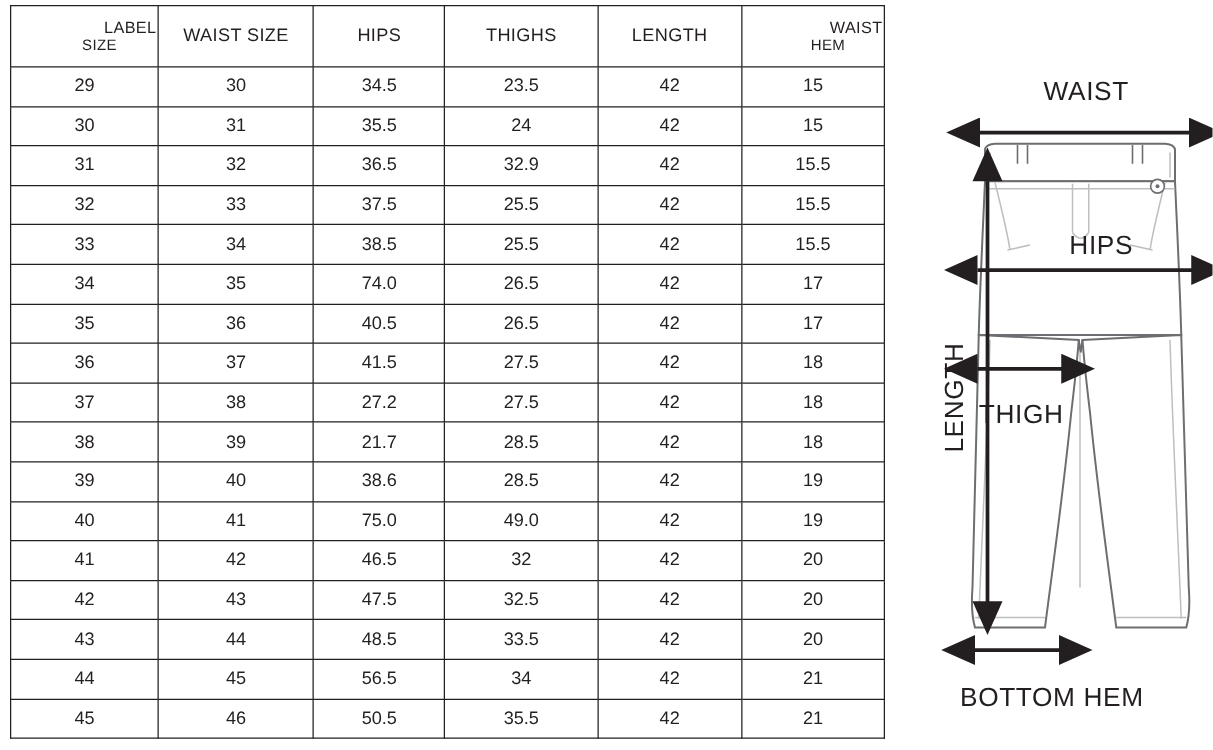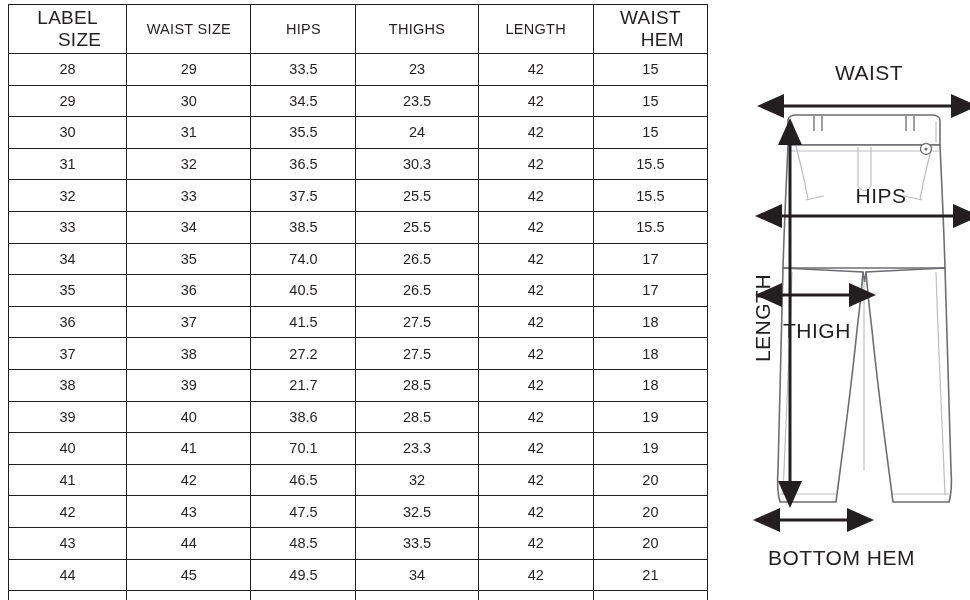--- a/index.html
+++ b/index.html
@@ -50,22 +50,22 @@
     height: 28.6px;
     font-size: 14.5px;
   }
   table.size-table col.c0 { width: 116px; }
   table.size-table col.c1 { width: 122px; }
   table.size-table col.c2 { width: 103px; }
   table.size-table col.c3 { width: 120px; }
   table.size-table col.c4 { width: 113px; }
   table.size-table col.c5 { width: 112px; }
   .th-two-line span { display: block; }
-  .th-two-line .l1 { font-size: 19px; }
-  .th-two-line .l2 { font-size: 19px; padding-left: 24px; }
+  .th-two-line .l1 { font-size: 13px; text-align: right; }
+  .th-two-line .l2 { font-size: 12px; padding-left: 24px; }
 
   
   .diagram {
     position: absolute;
     left: 740px;
     top: 0;
     width: 258px;
     height: 600px;
   }
   .diagram svg {
@@ -104,48 +104,40 @@
           <th>THIGHS</th>
           <th>LENGTH</th>
           <th class="th-two-line">
             <span class="l1">WAIST</span>
             <span class="l2">HEM</span>
           </th>
         </tr>
       </thead>
       <tbody>
         <tr>
-          <td>28</td>
-          <td>29</td>
-          <td>33.5</td>
-          <td>23</td>
-          <td>42</td>
-          <td>15</td>
-        </tr>
-        <tr>
           <td>29</td>
           <td>30</td>
           <td>34.5</td>
           <td>23.5</td>
           <td>42</td>
           <td>15</td>
         </tr>
         <tr>
           <td>30</td>
           <td>31</td>
           <td>35.5</td>
           <td>24</td>
           <td>42</td>
           <td>15</td>
         </tr>
         <tr>
           <td>31</td>
           <td>32</td>
           <td>36.5</td>
-          <td>30.3</td>
+          <td>32.9</td>
           <td>42</td>
           <td>15.5</td>
         </tr>
         <tr>
           <td>32</td>
           <td>33</td>
           <td>37.5</td>
           <td>25.5</td>
           <td>42</td>
           <td>15.5</td>
@@ -202,22 +194,22 @@
           <td>39</td>
           <td>40</td>
           <td>38.6</td>
           <td>28.5</td>
           <td>42</td>
           <td>19</td>
         </tr>
         <tr>
           <td>40</td>
           <td>41</td>
-          <td>70.1</td>
-          <td>23.3</td>
+          <td>75.0</td>
+          <td>49.0</td>
           <td>42</td>
           <td>19</td>
         </tr>
         <tr>
           <td>41</td>
           <td>42</td>
           <td>46.5</td>
           <td>32</td>
           <td>42</td>
           <td>20</td>
@@ -234,21 +226,21 @@
           <td>43</td>
           <td>44</td>
           <td>48.5</td>
           <td>33.5</td>
           <td>42</td>
           <td>20</td>
         </tr>
         <tr>
           <td>44</td>
           <td>45</td>
-          <td>49.5</td>
+          <td>56.5</td>
           <td>34</td>
           <td>42</td>
           <td>21</td>
         </tr>
         <tr>
           <td>45</td>
           <td>46</td>
           <td>50.5</td>
           <td>35.5</td>
           <td>42</td>

